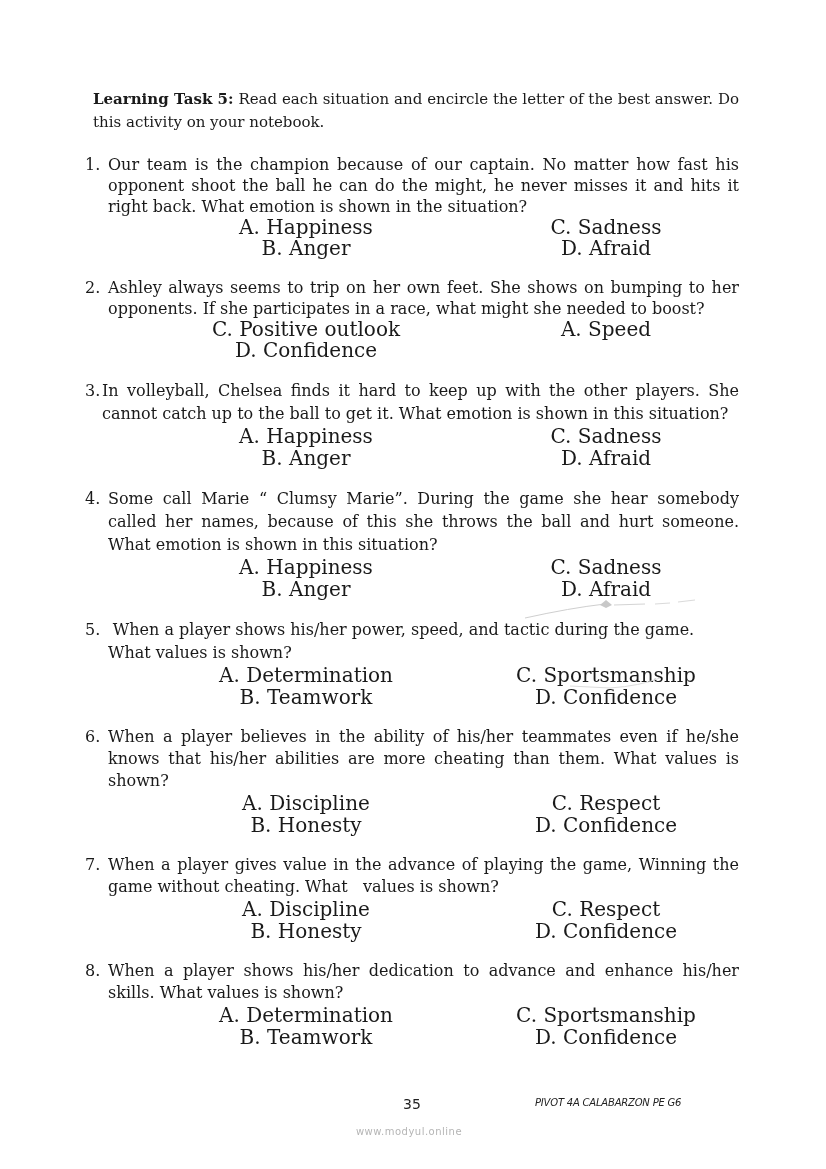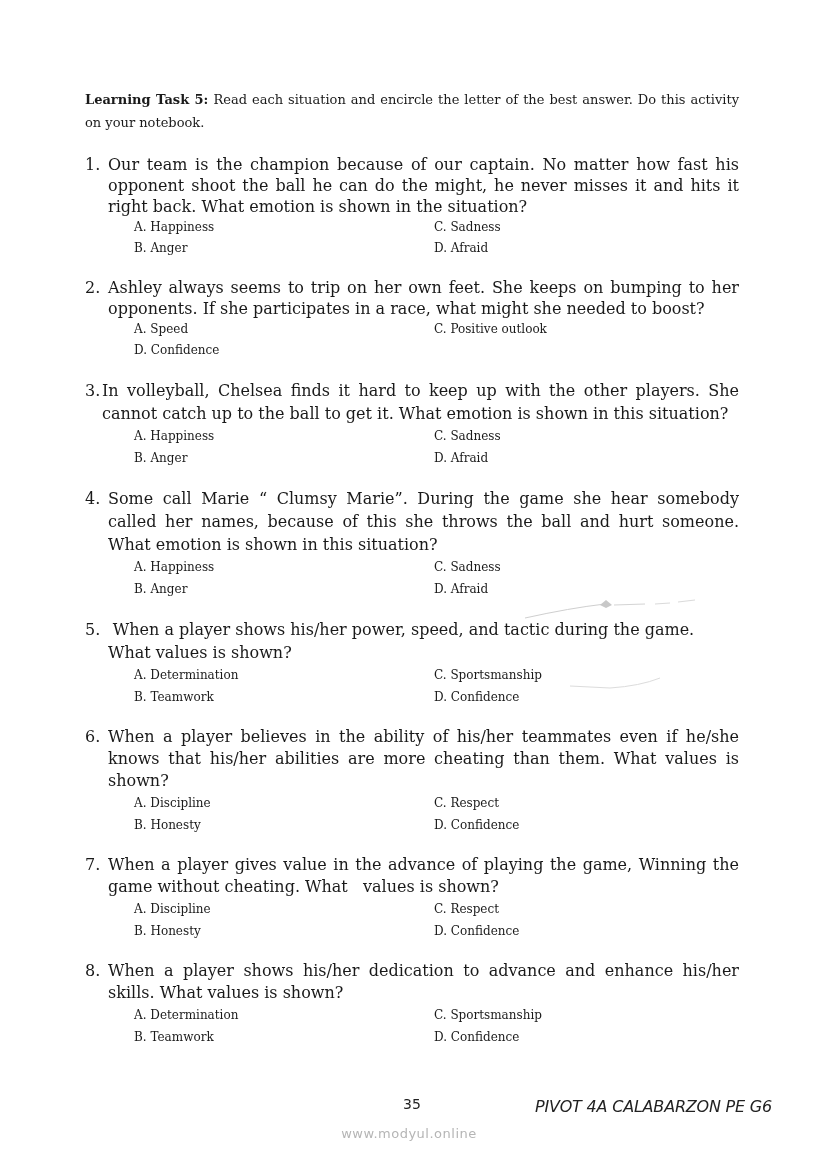--- a/index.html
+++ b/index.html
@@ -15,25 +15,25 @@
       font-family: "DejaVu Serif", "Liberation Serif", serif;
       color: #1a1a1a;
     }
     .page {
       position: absolute;
       left: 85px;
       top: 88px;
       width: 654px;
     }
     .intro {
-      font-size: 13px;
+      font-size: 15px;
       line-height: 23px;
       text-align: justify;
       text-align-last: left;
-      margin: 0 0 20px 0;
+      margin: 0 0 20px 8px;
     }
     .intro .lead {
       font-weight: bold;
     }
     .question {
       margin: 0 0 18px 0;
     }
     .q-text {
       font-size: 16px;
       line-height: 21px;
@@ -43,23 +43,24 @@
       flex: 0 0 23px;
     }
     .q-body {
       flex: 1;
       text-align: justify;
       text-align-last: left;
     }
     .choices {
       display: grid;
       grid-template-columns: 300px 300px;
-      margin-left: 49px;
-      font-size: 12px;
+      margin-left: 71px;
+      font-size: 20px;
       line-height: 21px;
+      text-align: center;
     }
     .choice {
       white-space: nowrap;
     }
     .footer {
       position: absolute;
       top: 1096px;
       left: 0;
       width: 826px;
       height: 20px;
@@ -70,31 +71,31 @@
     .page-num {
       position: absolute;
       left: 403px;
       top: 0;
     }
     .pivot-label {
       position: absolute;
       left: 535px;
       top: 1px;
       font-style: italic;
-      font-size: 16px;
+      font-size: 10px;
       letter-spacing: -0.2px;
     }
     .watermark {
       position: absolute;
       top: 1126px;
       left: 0;
       width: 826px;
       text-align: center;
       font-family: "DejaVu Sans", "Liberation Sans", sans-serif;
-      font-size: 13px;
+      font-size: 10px;
       color: #b5b5b5;
       letter-spacing: 0.5px;
       padding-right: 8px;
       box-sizing: border-box;
     }
     .smudge {
       position: absolute;
       pointer-events: none;
     }
   </style>
@@ -113,25 +114,25 @@
       <span class="choice">A. Happiness</span>
       <span class="choice">C. Sadness</span>
       <span class="choice">B. Anger</span>
       <span class="choice">D. Afraid</span>
     </div>
   </div>
 
   <div class="question">
     <div class="q-text">
       <span class="q-num">2.</span>
-      <span class="q-body">Ashley always seems to trip on her own feet. She keeps on bumping to her opponents. If she participates in a race, what might she needed to boost?</span>
+      <span class="q-body">Ashley always seems to trip on her own feet. She shows on bumping to her opponents. If she participates in a race, what might she needed to boost?</span>
     </div>
     <div class="choices">
+      <span class="choice">C. Positive outlook</span>
       <span class="choice">A. Speed</span>
-      <span class="choice">C. Positive outlook</span>
       <span class="choice">D. Confidence</span>
     </div>
   </div>
 
   <div class="question">
     <div class="q-text" style="line-height:23px;">
       <span class="q-num">3.</span>
       <span class="q-body" style="margin-left:-6px;">In volleyball, Chelsea finds it hard to keep up with the other players. She cannot catch up to the ball to get it. What emotion is shown in this situation?</span>
     </div>
     <div class="choices" style="line-height:22px;">

